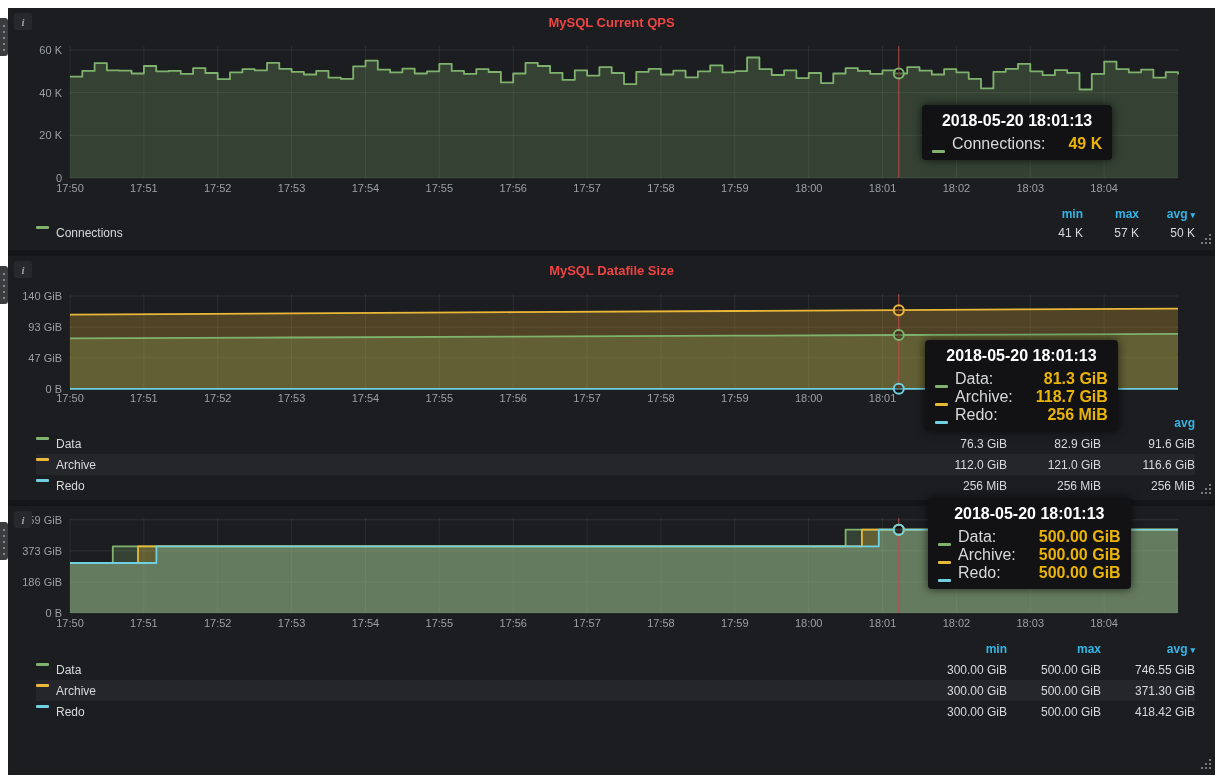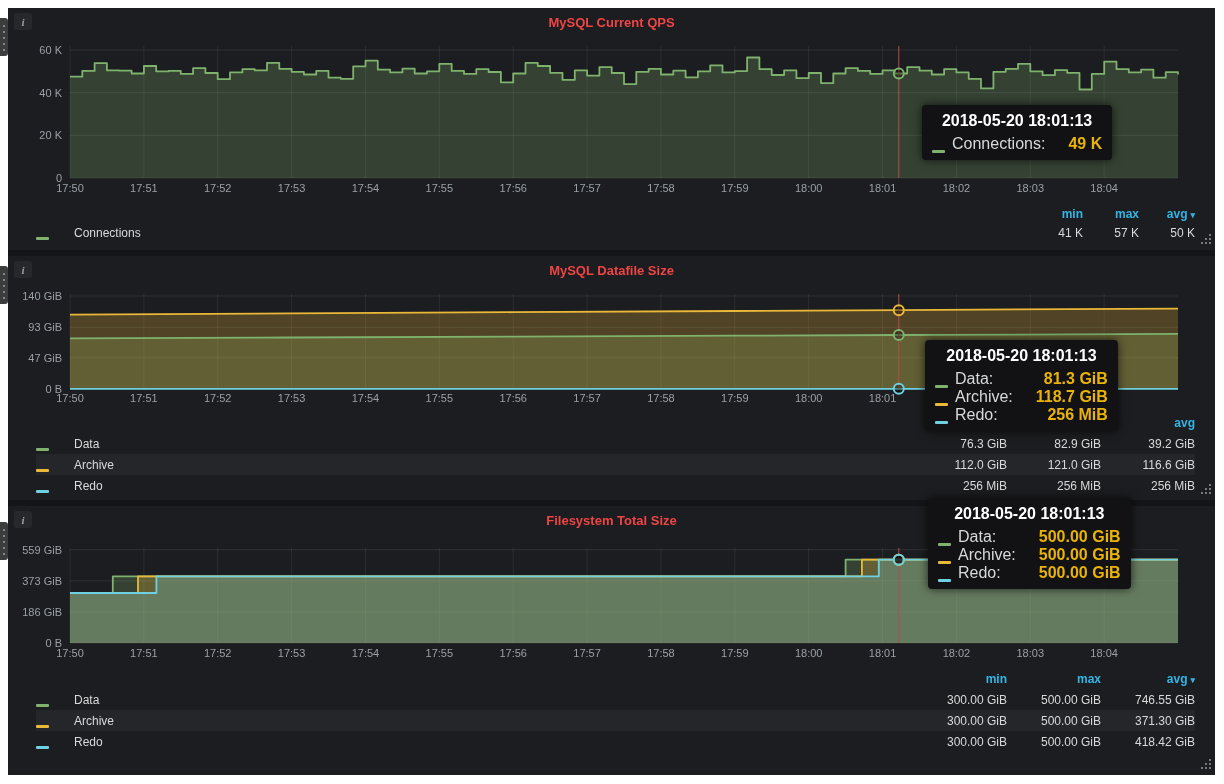--- a/index.html
+++ b/index.html
@@ -37,21 +37,21 @@
     padding-left:28px;padding-right:20px;
   }
   .legend-table{margin-top:4px}
   .legend-inline{margin-top:6px}
   .lg-row{display:flex;align-items:center;height:21px}
   .legend-inline .lg-row{height:19px}
   .lg-row.alt{background:rgba(255,255,255,0.045)}
   .lg-cell{width:88px;text-align:right;flex:none;margin-left:6px}
   .legend-inline .lg-cell{width:48px;margin-left:8px}
   .lg-head .lg-cell{color:#33b5e5;font-weight:700;cursor:pointer}
-  .lg-item{display:flex;align-items:flex-end;gap:25px;cursor:pointer}
+  .lg-item{display:flex;align-items:flex-start;gap:7px;cursor:pointer}
   .lg-dash{width:13px;height:3px;border-radius:1px;flex:none}
   .lg-spacer{flex:1}
   .caret{color:#33b5e5;font-size:9px;margin-left:3px}
   
   .tooltip{
     position:absolute;z-index:30;background:#121214;border-radius:4px;
     padding:7px 10px;font-size:16px;color:#d8d9da;white-space:nowrap;
     box-shadow:0 0 10px rgba(0,0,0,0.7);
   }
   .tt-date{font-weight:700;color:#ffffff;text-align:center;margin-bottom:5px}
@@ -217,21 +217,21 @@
           <span class="lg-cell">avg</span>
         </div>
         <div class="lg-row">
           <span class="lg-item">
             <span class="lg-dash" style="background: rgb(126, 178, 109);"></span>
             <span>Data</span>
           </span>
           <span class="lg-spacer"></span>
           <span class="lg-cell">76.3 GiB</span>
           <span class="lg-cell">82.9 GiB</span>
-          <span class="lg-cell">39.2 GiB</span>
+          <span class="lg-cell">91.6 GiB</span>
         </div>
         <div class="lg-row alt">
           <span class="lg-item">
             <span class="lg-dash" style="background: rgb(234, 184, 57);"></span>
             <span>Archive</span>
           </span>
           <span class="lg-spacer"></span>
           <span class="lg-cell">112.0 GiB</span>
           <span class="lg-cell">121.0 GiB</span>
           <span class="lg-cell">116.6 GiB</span>
@@ -245,21 +245,20 @@
           <span class="lg-cell">256 MiB</span>
           <span class="lg-cell">256 MiB</span>
           <span class="lg-cell">256 MiB</span>
         </div>
       </div>
     <span class="resize-handle"></span>
   </section>
 
   <section class="panel p2">
     <span class="info-corner">i</span>
-    <div class="panel-title">Filesystem Total Size</div>
     <svg class="chart" id="chart-2" viewBox="0 0 1207 128" width="1207" height="128">
         <g>
           <line x1="62" x2="62" y1="12" y2="107" stroke="rgba(255,255,255,0.07)"></line>
           <line x1="135.86666666666667" x2="135.86666666666667" y1="12" y2="107" stroke="rgba(255,255,255,0.07)"></line>
           <line x1="209.73333333333332" x2="209.73333333333332" y1="12" y2="107" stroke="rgba(255,255,255,0.07)"></line>
           <line x1="283.6" x2="283.6" y1="12" y2="107" stroke="rgba(255,255,255,0.07)"></line>
           <line x1="357.46666666666664" x2="357.46666666666664" y1="12" y2="107" stroke="rgba(255,255,255,0.07)"></line>
           <line x1="431.3333333333333" x2="431.3333333333333" y1="12" y2="107" stroke="rgba(255,255,255,0.07)"></line>
           <line x1="505.20000000000005" x2="505.20000000000005" y1="12" y2="107" stroke="rgba(255,255,255,0.07)"></line>
           <line x1="579.0666666666667" x2="579.0666666666667" y1="12" y2="107" stroke="rgba(255,255,255,0.07)"></line>

